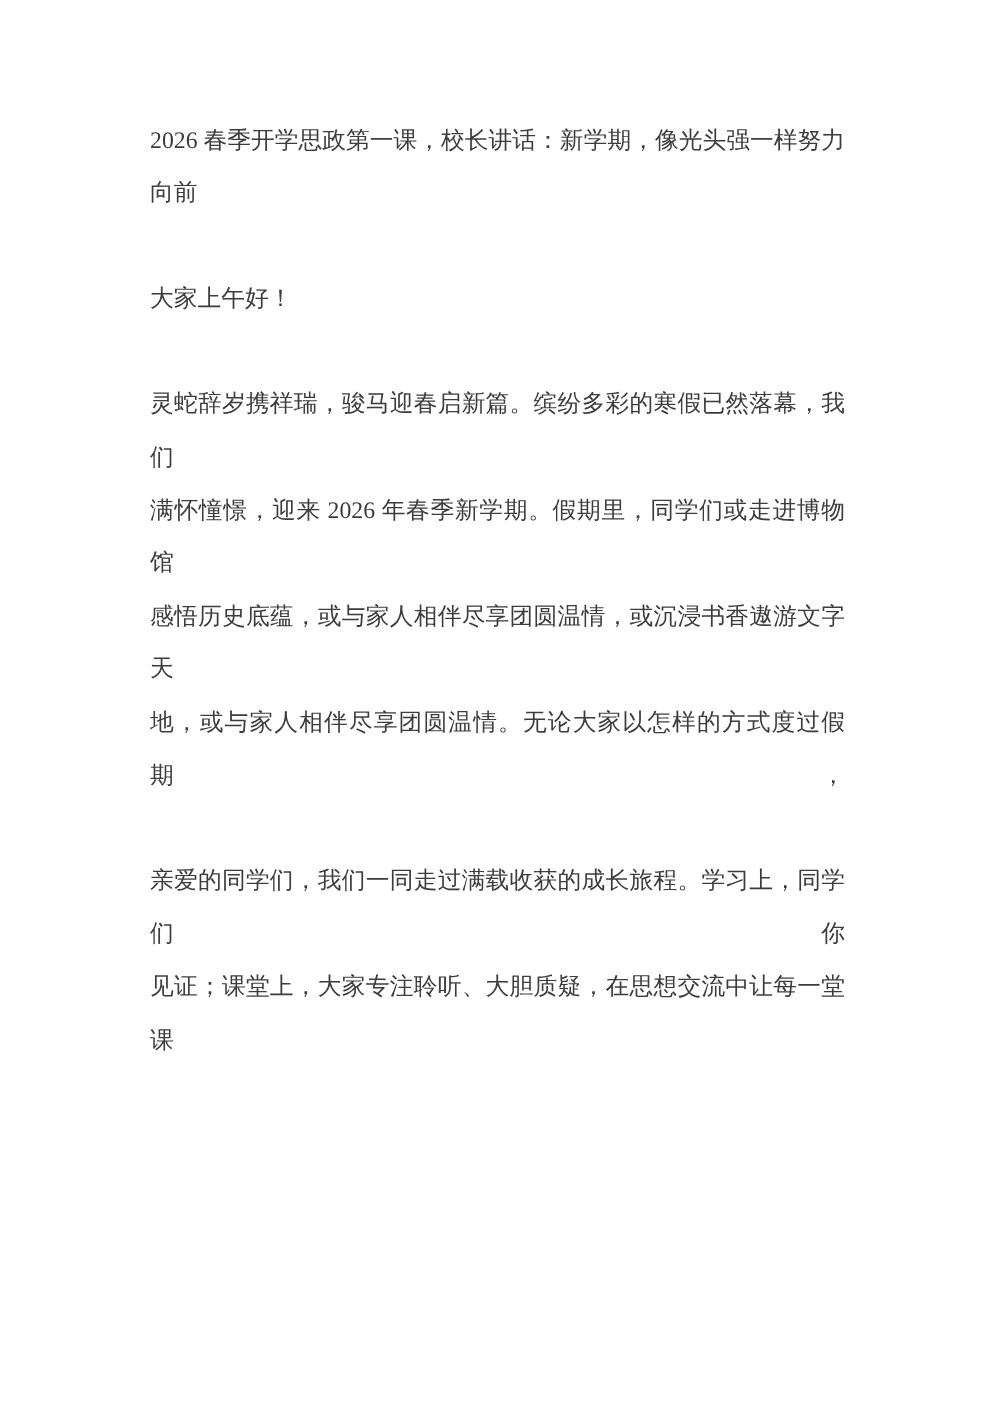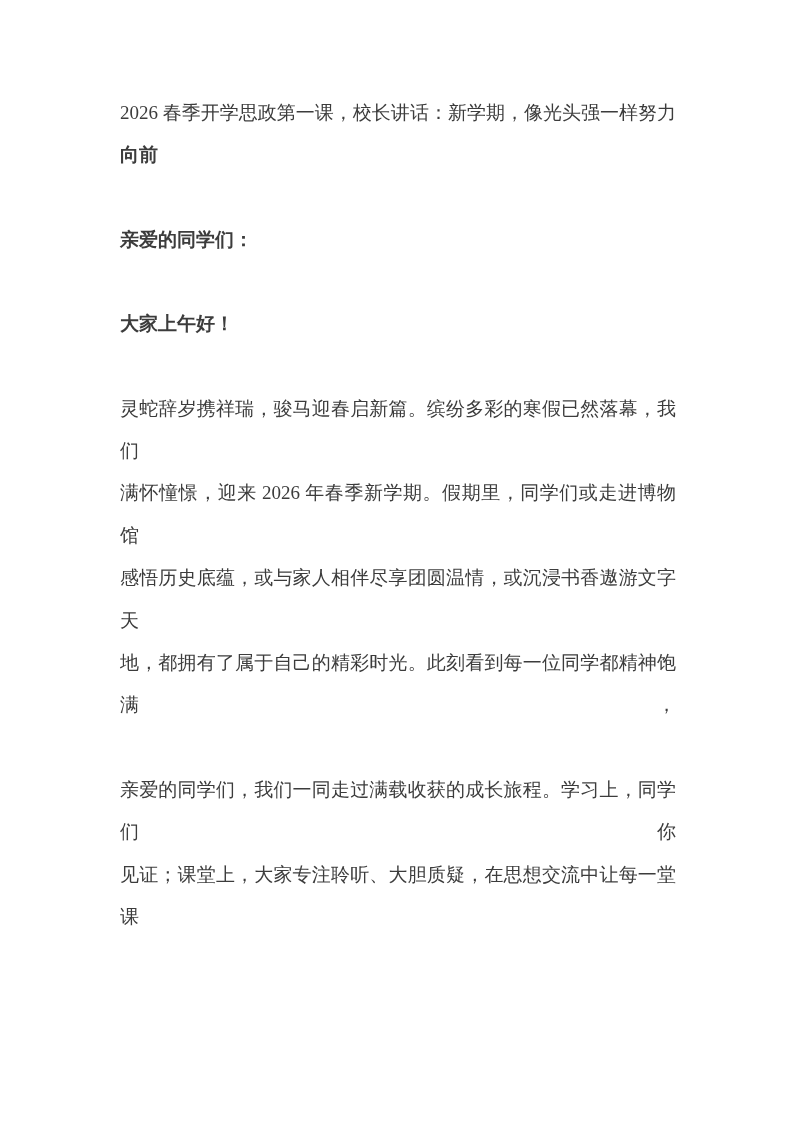--- a/index.html
+++ b/index.html
@@ -32,42 +32,38 @@
     margin-bottom: 0;
   }
   .line {
     text-align: justify;
     text-align-last: justify;
     white-space: normal;
   }
   .line.last-line {
     text-align: center;
     text-align-last: left;
-    font-weight: bold;
   }
 </style>
 </head>
 <body>
 
 <div class="doc-page" style="background: rgb(255, 255, 255);">
   <div class="text-body" style="color: rgb(60, 60, 60);">
       <div class="block">
         <div class="line">2026 春季开学思政第一课，校长讲话：新学期，像光头强一样努力</div>
         <div class="line last-line">向前</div>
       </div>
       <div class="block">
-        <div class="line last-line">亲爱的同学们：</div>
-      </div>
-      <div class="block">
         <div class="line last-line">大家上午好！</div>
       </div>
       <div class="block">
         <div class="line">灵蛇辞岁携祥瑞，骏马迎春启新篇。缤纷多彩的寒假已然落幕，我们</div>
         <div class="line">满怀憧憬，迎来 2026 年春季新学期。假期里，同学们或走进博物馆</div>
         <div class="line">感悟历史底蕴，或与家人相伴尽享团圆温情，或沉浸书香遨游文字天</div>
-        <div class="line">地，都拥有了属于自己的精彩时光。此刻看到每一位同学都精神饱满，</div>
+        <div class="line">地，或与家人相伴尽享团圆温情。无论大家以怎样的方式度过假期，</div>
       </div>
       <div class="block">
         <div class="line">亲爱的同学们，我们一同走过满载收获的成长旅程。学习上，同学们你</div>
         <div class="line">见证；课堂上，大家专注聆听、大胆质疑，在思想交流中让每一堂课</div>
       </div>
     </div>
 </div>
 
 </body></html>

